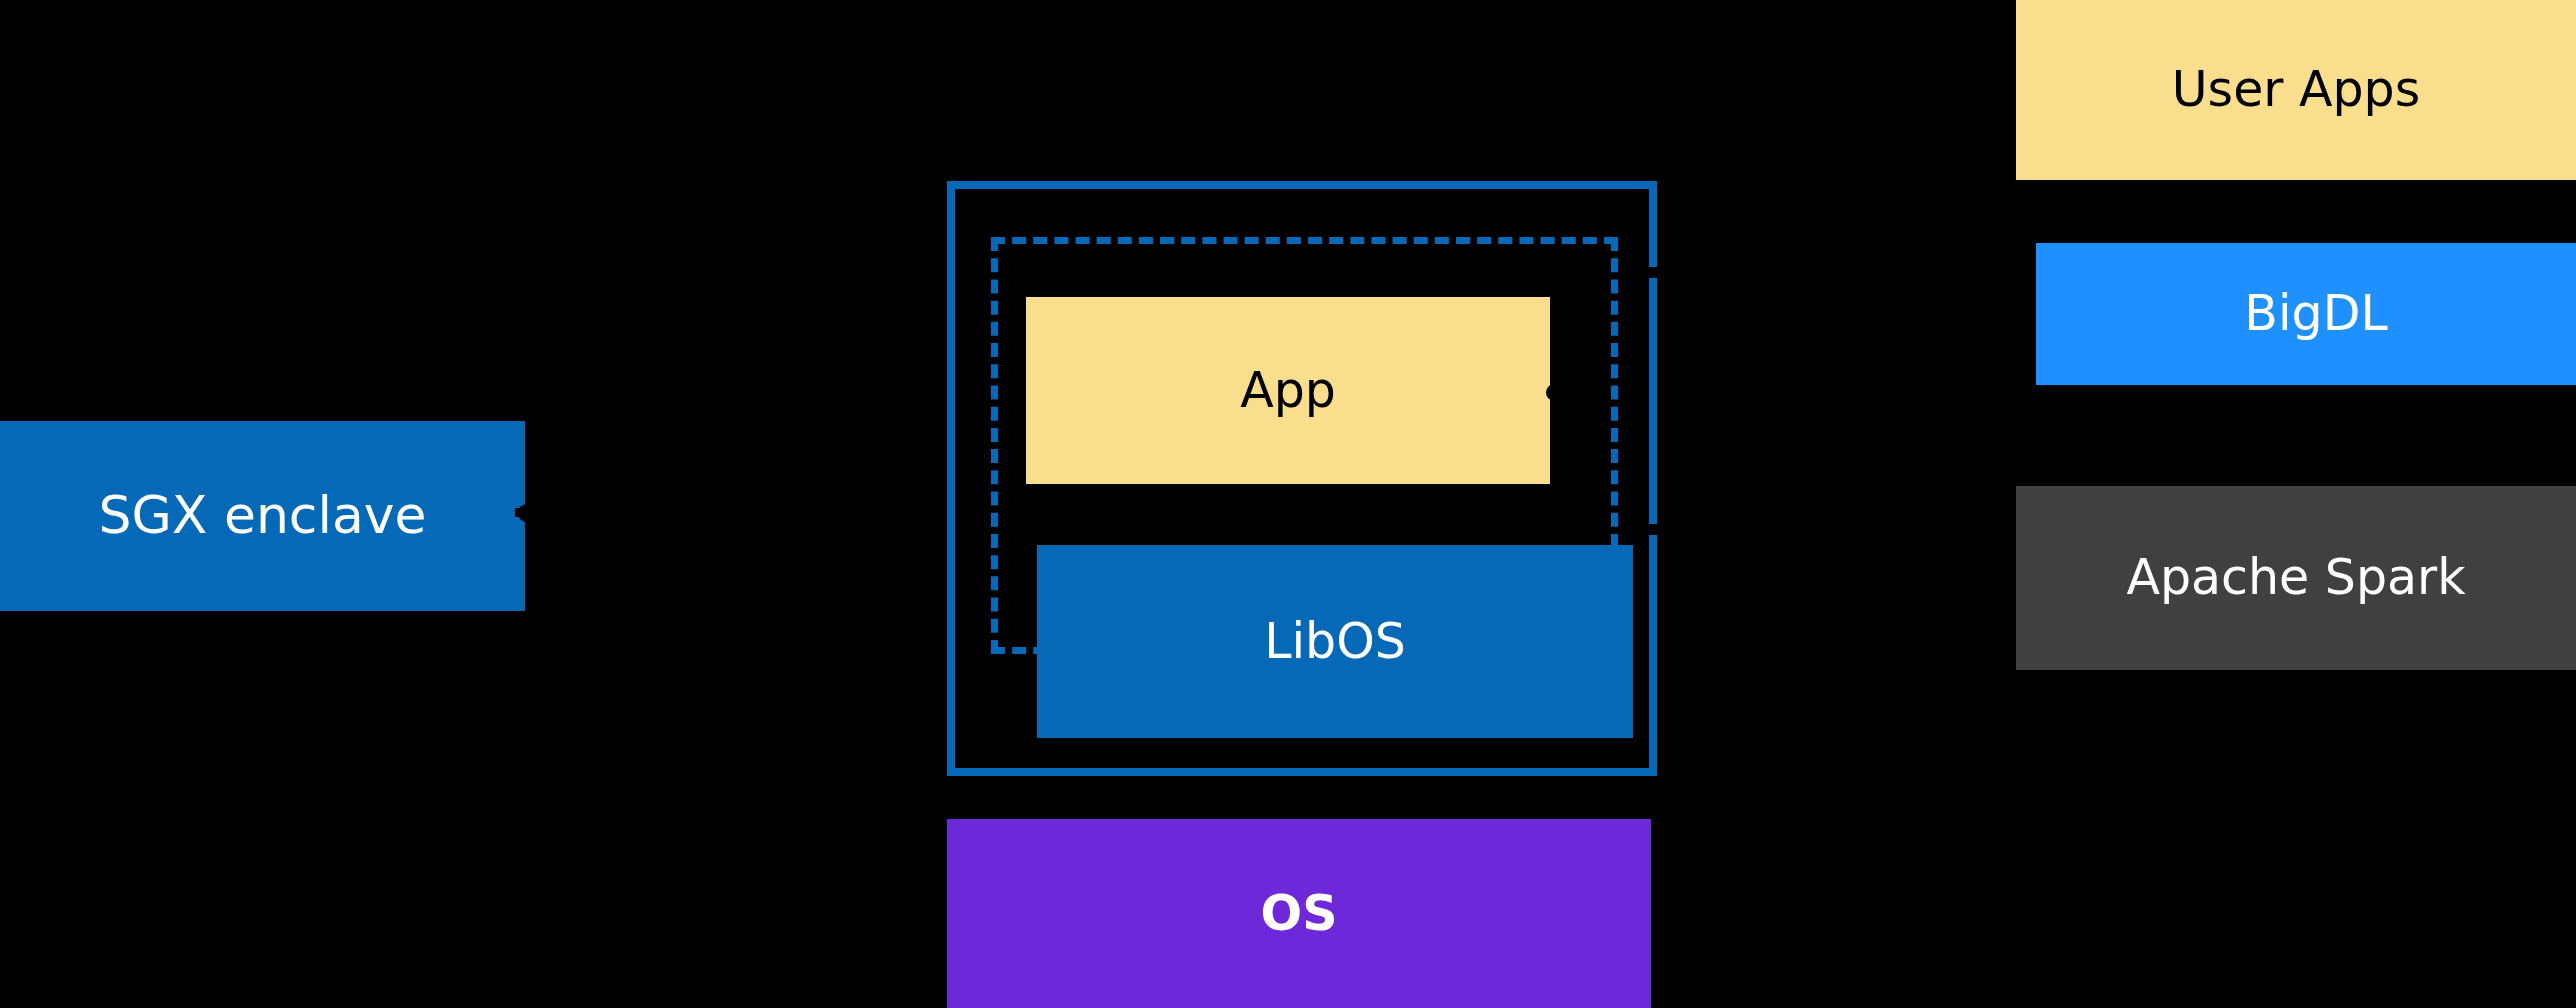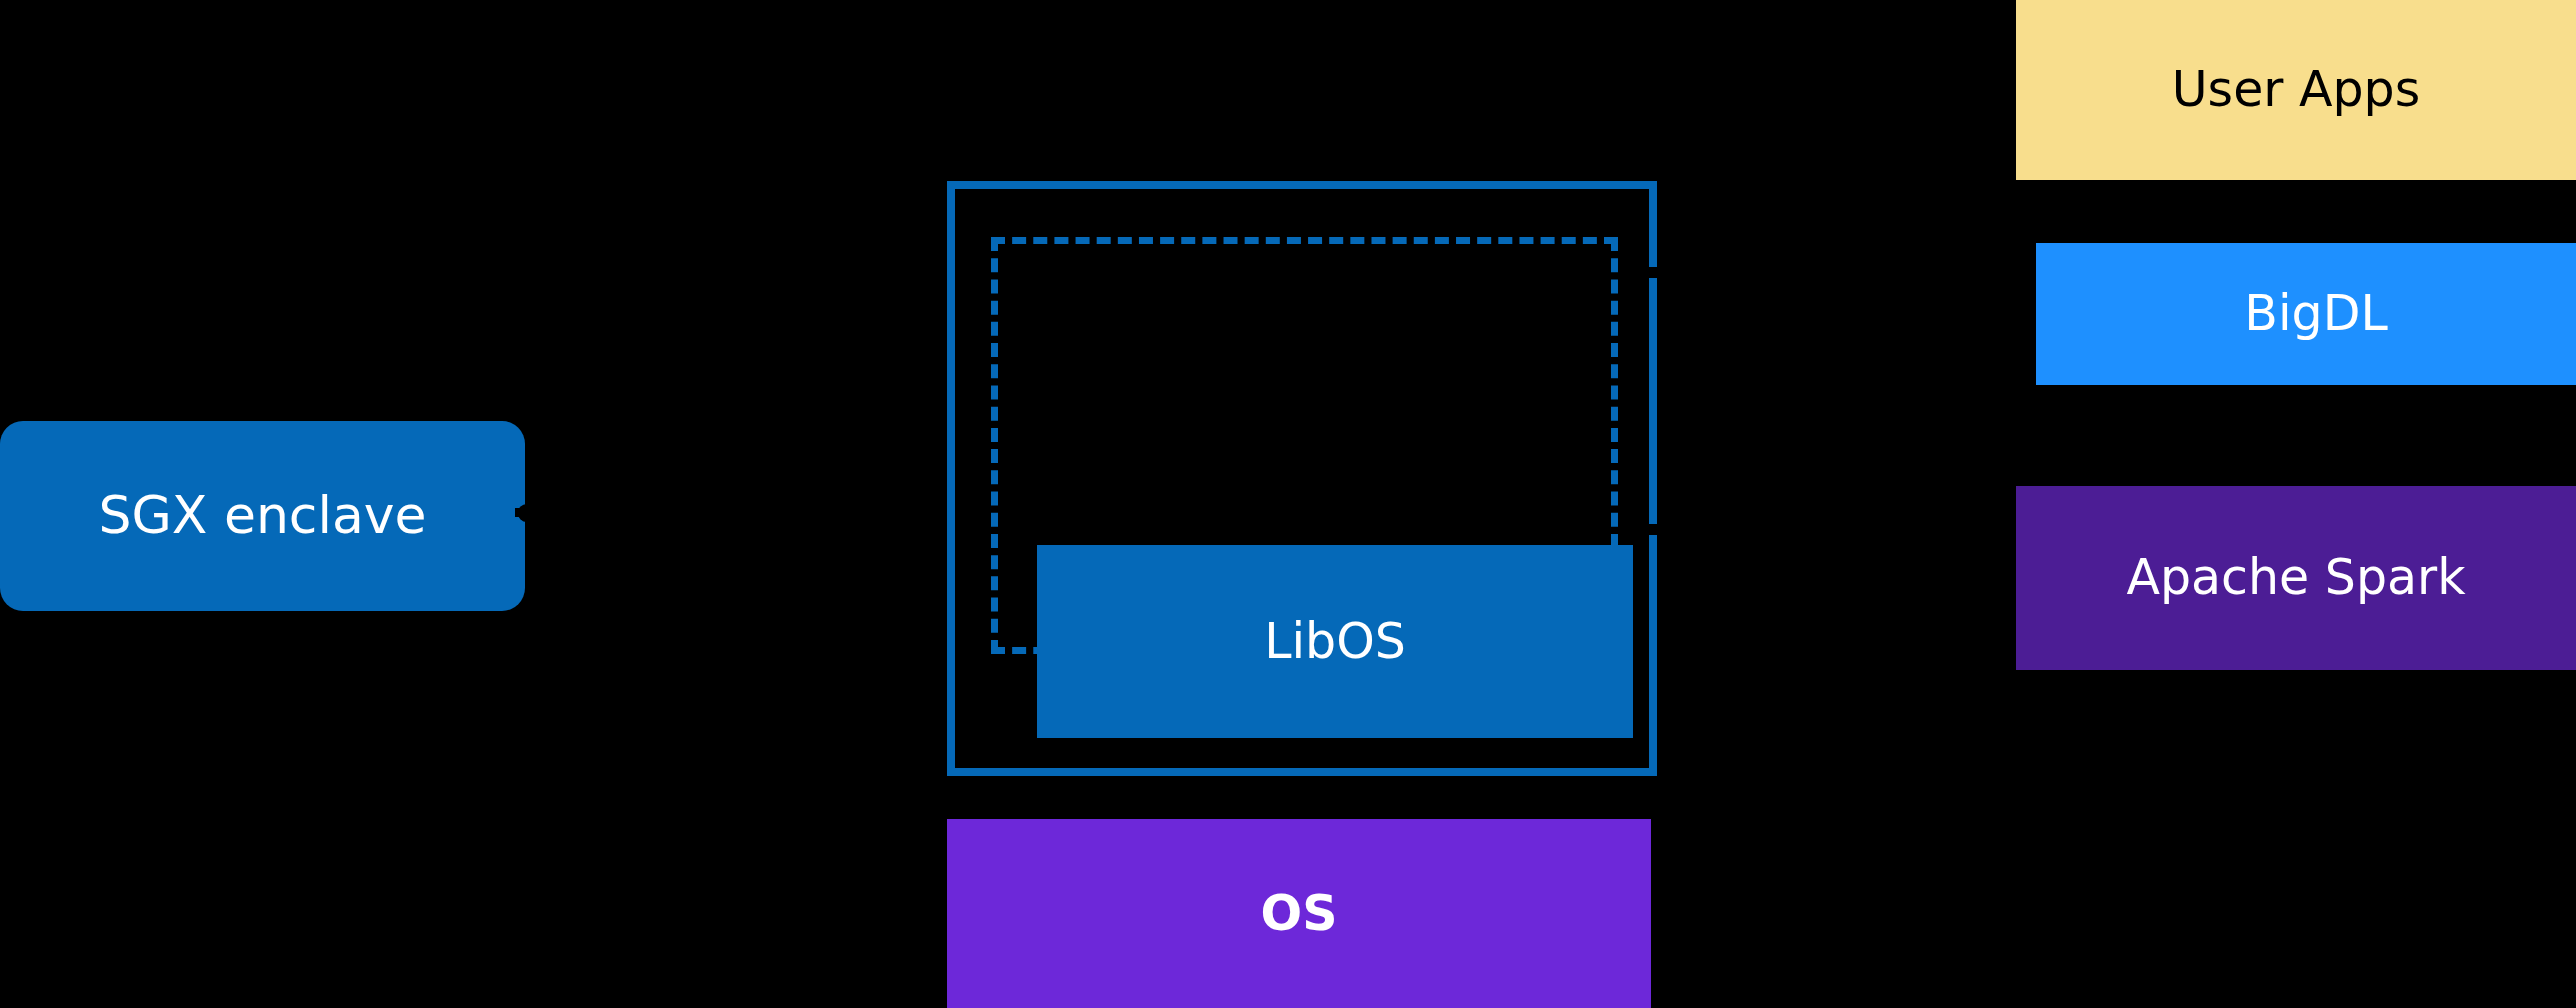--- a/index.html
+++ b/index.html
@@ -32,30 +32,29 @@
   }
   .box-label {
     display: block;
   }
 
   
   .fill-yellow   { background: #F8DE8D; color: #000000; }
   .fill-blue     { background: #0569B8; color: #FFFFFF; }
   .fill-brightblue { background: #1E90FF; color: #FFFFFF; margin-left: 20px; }
   .fill-gray     { background: #6d28d9; color: #FFFFFF; }
-  .fill-gray-lt  { background: #4c1d95; color: #FFFFFF; }
+  .fill-gray-lt  { background: #404040; color: #FFFFFF; }
 
   
   #sgx-enclave {
     left: 0px;
     top: 421px;
     width: 525px;
     height: 190px;
     font-size: 52px;
-    border-radius: 23px;
   }
 
   #enclave-frame {
     position: absolute;
     left: 947px;
     top: 181px;
     width: 710px;
     height: 595px;
     border: 8.4px solid #0569B8;
     box-sizing: border-box;
@@ -175,20 +174,23 @@
   <div id="sgx-connector"></div>
   <div id="sgx-connector-dot"></div>
 
   <div id="enclave-frame">
     <div class="frame-notch" id="frame-notch-top"></div>
     <div class="frame-notch" id="frame-notch-bottom"></div>
   </div>
 
   <div id="enclave-dashed"></div>
 
+  <div class="box fill-yellow" id="app-box">
+    <span class="box-label">App</span>
+  </div>
 
   <div id="app-connector-dot"></div>
 
   <div class="box fill-blue" id="libos-box">
     <span class="box-label">LibOS</span>
   </div>
 
   <div class="box fill-gray" id="os-box">
     <span class="box-label">OS</span>
   </div>

